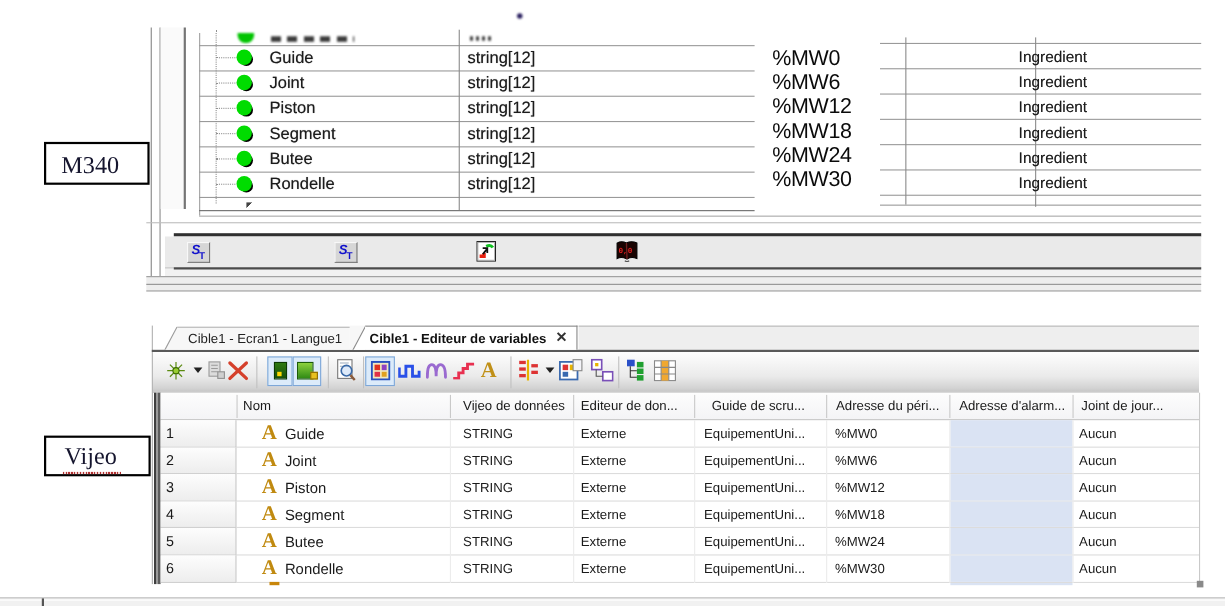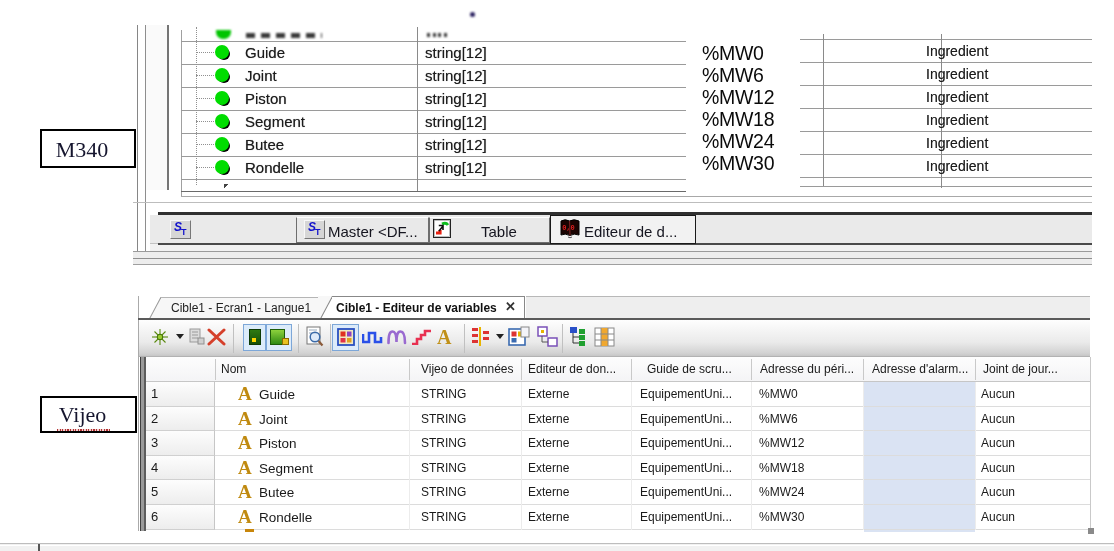--- a/index.html
+++ b/index.html
@@ -113,29 +113,20 @@
 
   <div class="abs" style="left:702px;top:42px;font-size:19.5px;line-height:22px;color:#0a0a0a;letter-spacing:-0.3px;">
     %MW0<br>%MW6<br>%MW12<br>%MW18<br>%MW24<br>%MW30
   </div>
 
   <div class="abs" style="left:158px;top:212px;width:934px;height:3px;background:#303030;"></div>
 
   <div class="abs" style="left:150px;top:215px;width:942px;height:28px;background:#eaeaea;"></div>
   <div class="abs" style="left:150px;top:243px;width:942px;height:8px;background:#f1f1f1;border-top:1px solid #c2c2c2;box-sizing:border-box;"></div>
 
-  <div class="utab" style="left:296px;width:133px;">
-    <span class="lbl" style="left:31px;">Master &lt;DF...</span>
-  </div>
-  <div class="utab" style="left:429px;width:121px;">
-    <span class="lbl" style="left:51px;">Table</span>
-  </div>
-  <div class="utab" style="left:550px;top:215px;height:29px;width:146px;background:#f2f2f2;border-color:#1a1a1a;border-width:1.5px;z-index:3;">
-    <span class="lbl" style="left:33px;top:7px;">Editeur de d...</span>
-  </div>
 
   <div class="abs" style="z-index:4;left:170px;top:220px;width:21px;height:19px;background:#d6d6d6;border:1px solid #777;border-top-color:#f8f8f8;border-left-color:#f8f8f8;box-sizing:border-box;">
      <span style="position:absolute;left:3px;top:-1px;font-size:12px;font-weight:bold;color:#1111cc;font-style:italic;">S</span>
      <span style="position:absolute;left:10px;top:6px;font-size:9px;font-weight:bold;color:#1111cc;">T</span>
   </div>
   <div class="abs" style="z-index:4;left:304px;top:220px;width:21px;height:19px;background:#d6d6d6;border:1px solid #777;border-top-color:#f8f8f8;border-left-color:#f8f8f8;box-sizing:border-box;">
      <span style="position:absolute;left:3px;top:-1px;font-size:12px;font-weight:bold;color:#1111cc;font-style:italic;">S</span>
      <span style="position:absolute;left:10px;top:6px;font-size:9px;font-weight:bold;color:#1111cc;">T</span>
   </div>
   <svg class="abs" style="z-index:4;left:433px;top:219px;" width="18" height="19" viewBox="0 0 18 19">

